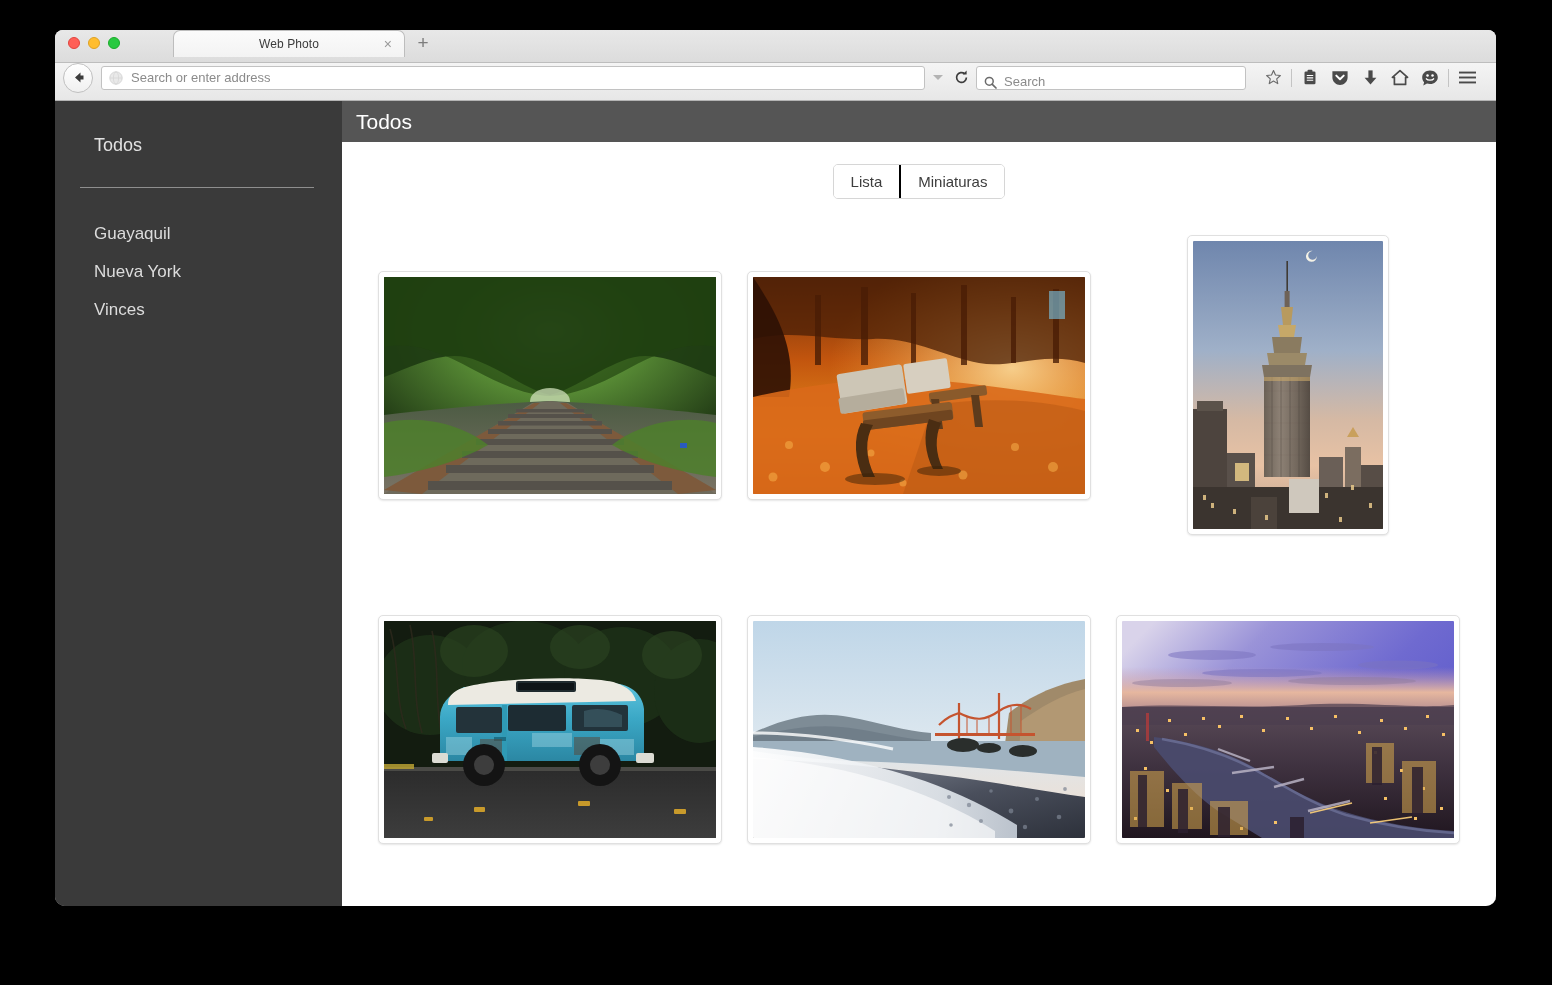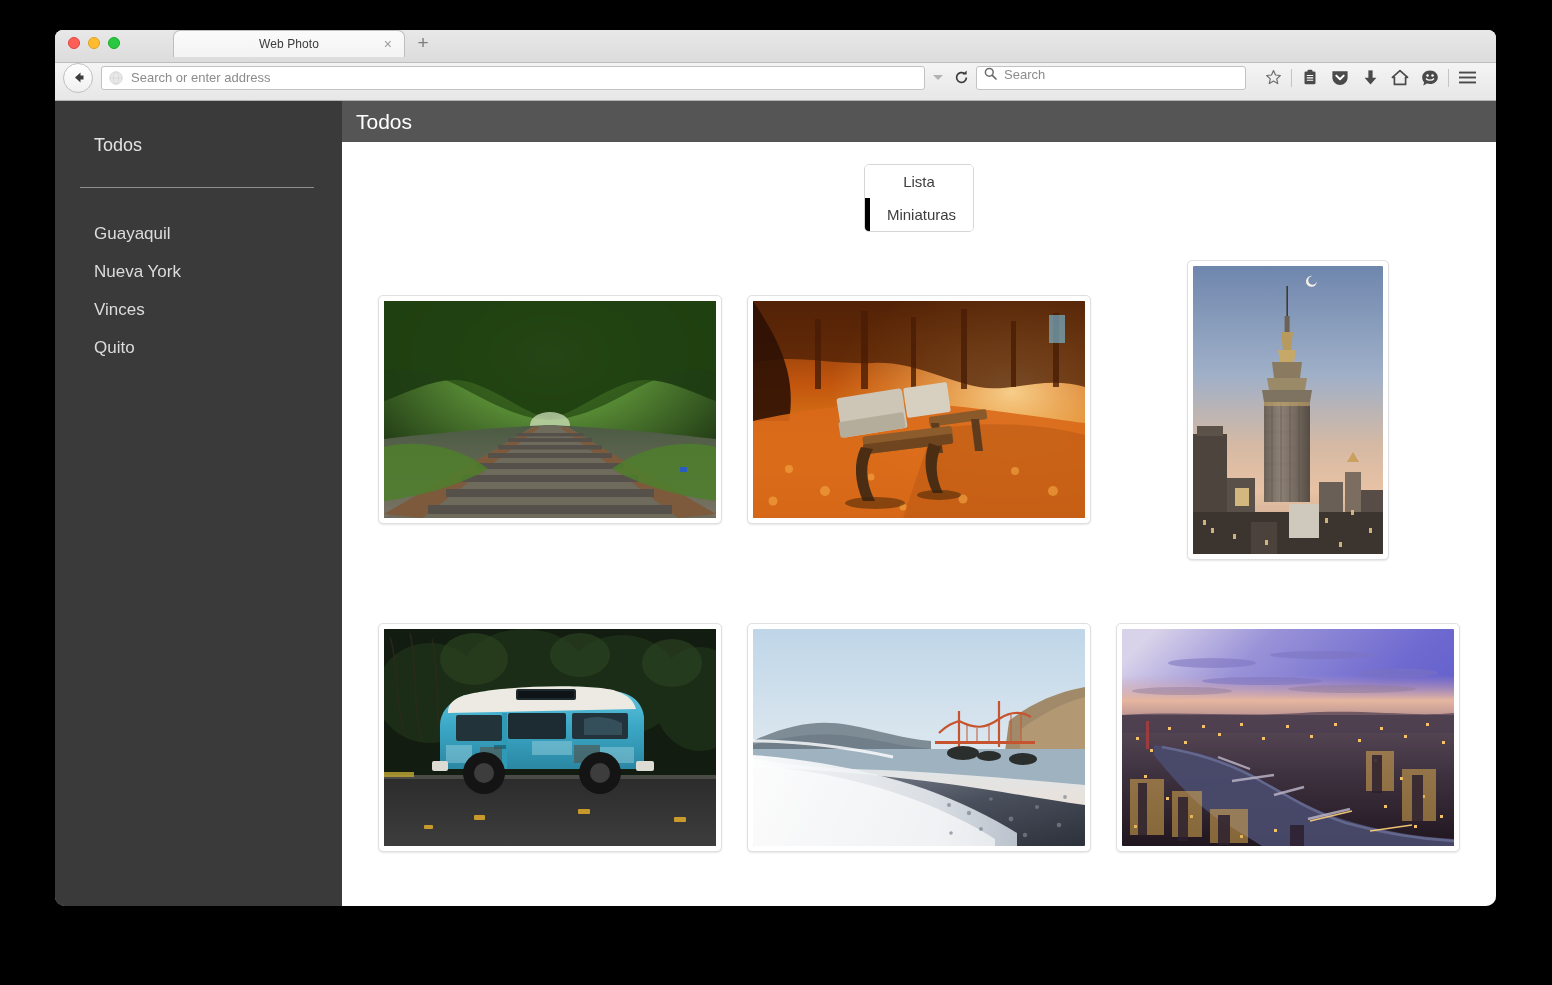--- a/index.html
+++ b/index.html
@@ -137,21 +137,21 @@
     margin-right: 6px;
     cursor: pointer;
     display: flex; align-items: center;
   }
   #search-bar {
     flex: 0 0 270px;
     height: 24px;
     background: #ffffff;
     border: 1px solid #c2c2c2;
     border-radius: 3px;
-    display: flex; align-items: flex-start;
+    display: flex; align-items: flex-end;
     padding: 0 7px;
     margin-right: 12px;
   }
   #search-icon { flex: 0 0 auto; margin-right: 7px; }
   #search-input {
     flex: 1 1 auto;
     border: none; outline: none;
     font-family: "Liberation Sans", sans-serif;
     font-size: 13px;
     color: #2b2b2b;
@@ -230,32 +230,31 @@
     display: flex;
     justify-content: center;
     padding-top: 22px;
   }
   #view-toggle {
     display: flex;
     border: 1px solid #d6d6d6;
     border-radius: 5px;
     overflow: hidden;
     background: #ffffff;
-    flex-direction: column;
   }
   .toggle-btn {
     font-family: "Liberation Sans", sans-serif;
     font-size: 15px;
     color: #3d3d3d;
     background: #ffffff;
     border: none;
     padding: 8px 17px;
     cursor: pointer;
   }
-  .toggle-btn + .toggle-btn { border-left: 5px solid #000000; }
+  .toggle-btn + .toggle-btn { border-left: 2px solid #000000; }
 
   #gallery {
     flex: 1 1 auto;
     display: grid;
     grid-template-columns: repeat(3, 1fr);
     grid-template-rows: 1fr 1fr;
     align-items: center;
     justify-items: center;
     padding: 14px 24px 10px 24px;
     min-height: 0;
@@ -398,21 +397,20 @@
 
   <div id="page-body">
 
     <nav id="sidebar">
       <div id="sidebar-all">Todos</div>
       <div id="sidebar-divider"></div>
       <div id="sidebar-list">
         <div class="sidebar-item">Guayaquil</div>
         <div class="sidebar-item">Nueva York</div>
         <div class="sidebar-item">Vinces</div>
-        <div class="sidebar-item">Quito</div>
       </div>
     </nav>
 
     <main id="content-pane">
 
       <div id="content-header">
         <span id="content-title">Todos</span>
       </div>
 
       <div id="view-toggle-row">

